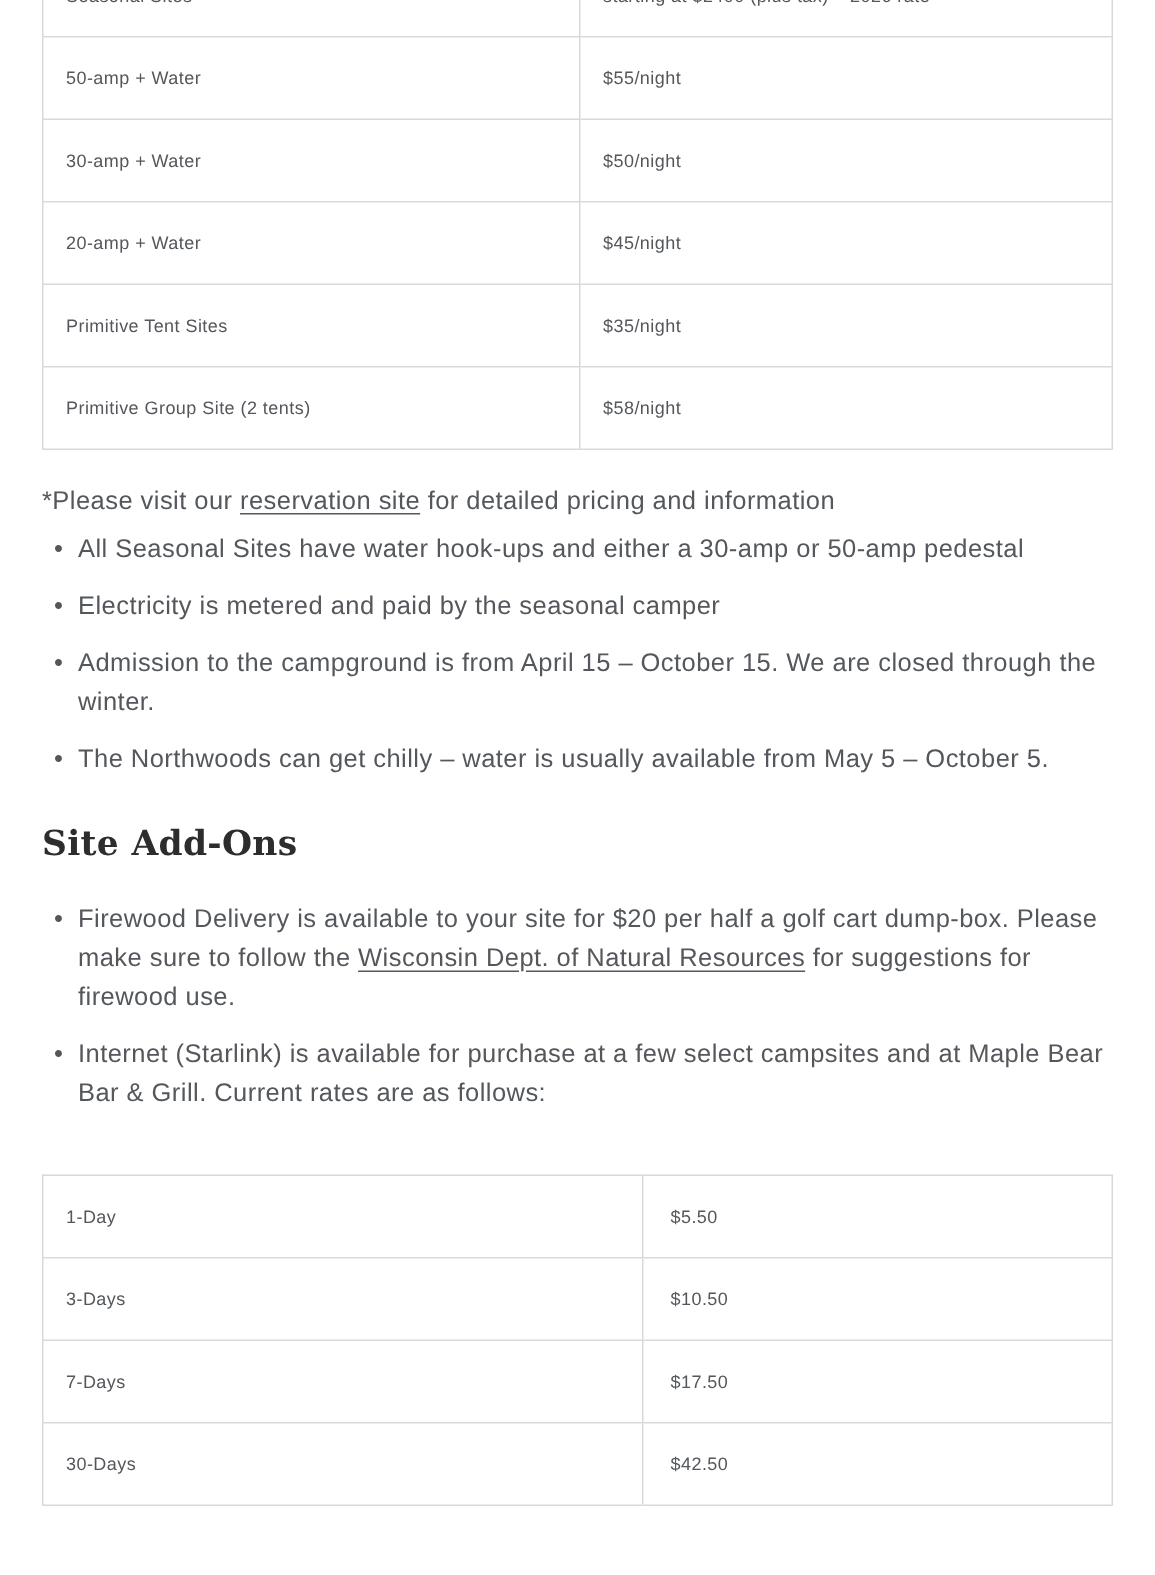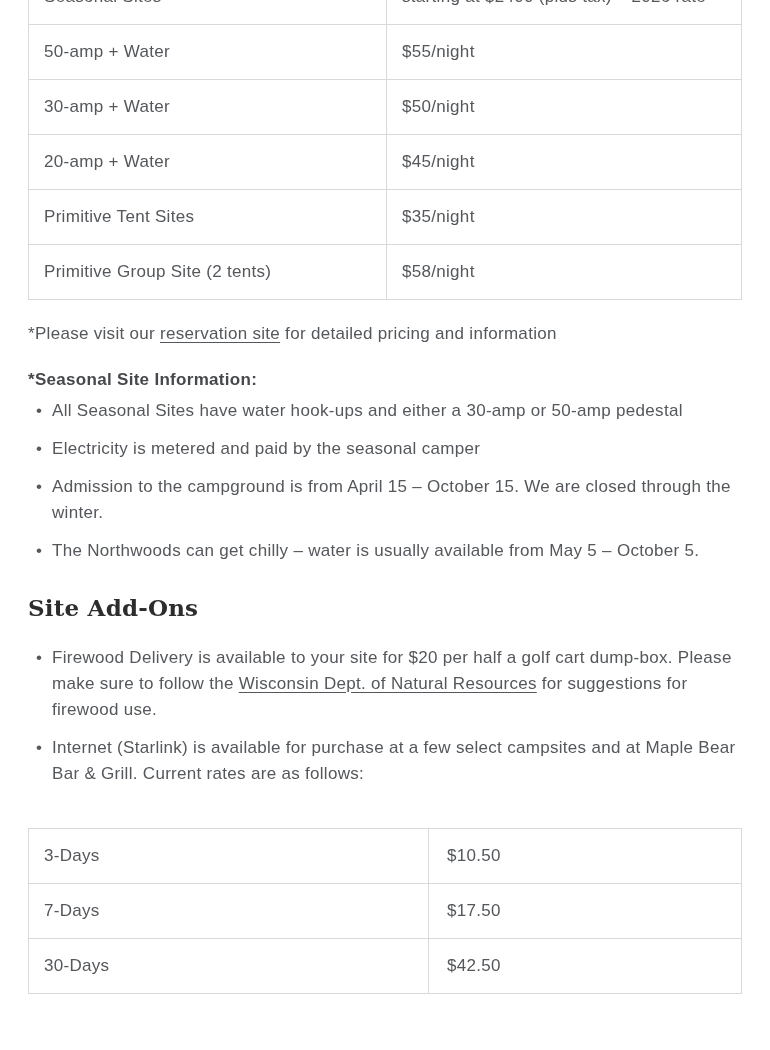--- a/index.html
+++ b/index.html
@@ -22,21 +22,21 @@
     width: 714px;
     border-collapse: collapse;
     table-layout: fixed;
     background: #ffffff;
   }
   table.rate-table td {
     border: 1px solid #d9d9d9;
     height: 55px;
     vertical-align: middle;
     padding-left: 15px;
-    font-size: 17px;
+    font-size: 12px;
     color: #54575b;
   }
   table.t1 { margin-top: -31px; }
   table.t1 td.label { width: 358px; }
   table.t2 { margin-top: 41px; }
   table.t2 td.label { width: 400px; }
   table.t2 td.value { padding-left: 18px; }
 
   
   .reservation-note {
@@ -111,39 +111,42 @@
       </tr>
       <tr>
         <td class="label">Primitive Group Site (2 tents)</td>
         <td class="value">$58/night</td>
       </tr>
     </tbody>
   </table>
 
   <p class="reservation-note"><span>*Please visit our </span><a href="#">reservation site</a><span> for detailed pricing and information</span></p>
 
-  <p class="section-subheading">*Seasonal Site Information:</p>
 
   <ul class="bullet-list">
     <li class="bullet">All Seasonal Sites have water hook-ups and either a 30-amp or 50-amp pedestal</li>
     <li class="bullet">Electricity is metered and paid by the seasonal camper</li>
     <li class="bullet">Admission to the campground is from April 15 – October 15. We are closed through the winter.</li>
     <li class="bullet">The Northwoods can get chilly – water is usually available from May 5 – October 5.</li>
   </ul>
 
   <h1 class="addons-heading">Site Add-Ons</h1>
 
   <ul class="bullet-list addons-list">
     <li class="bullet"><span>Firewood Delivery is available to your site for $20 per half a golf cart dump-box. Please make sure to follow the </span><a href="#">Wisconsin Dept. of Natural Resources</a><span> for suggestions for firewood use.</span></li>
     <li class="bullet">Internet (Starlink) is available for purchase at a few select campsites and at Maple Bear Bar &amp; Grill. Current rates are as follows:</li>
   </ul>
 
   <table class="rate-table t2">
     <tbody>
       <tr>
+        <td class="label">1-Day</td>
+        <td class="value">$5.50</td>
+      </tr>
+      <tr>
         <td class="label">3-Days</td>
         <td class="value">$10.50</td>
       </tr>
       <tr>
         <td class="label">7-Days</td>
         <td class="value">$17.50</td>
       </tr>
       <tr>
         <td class="label">30-Days</td>
         <td class="value">$42.50</td>

